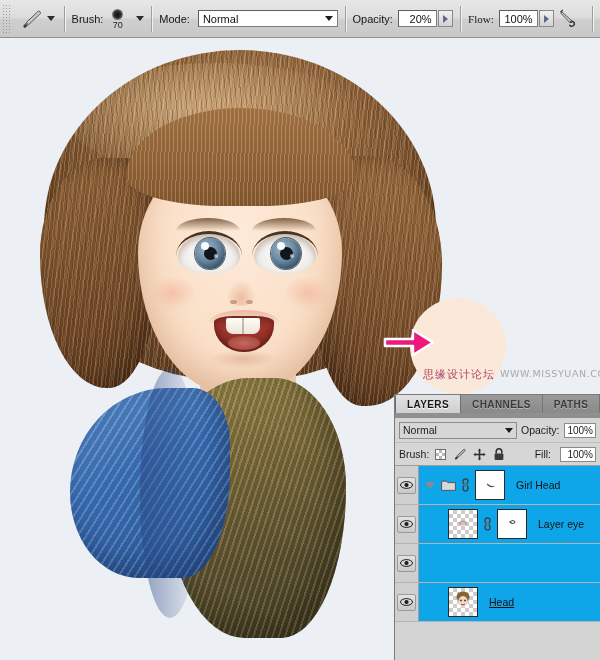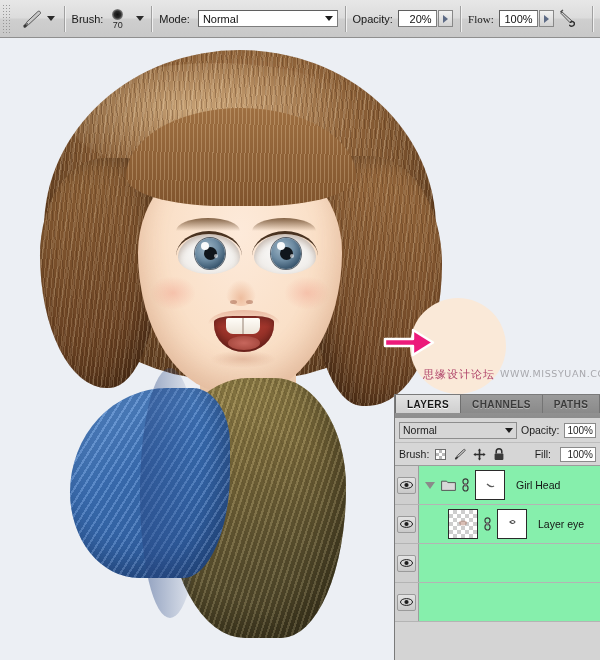--- a/index.html
+++ b/index.html
@@ -215,21 +215,21 @@
   .lock-row{height:22px;display:flex;align-items:center;padding:0 4px;gap:6px;
     background:#d6d6d6;border-bottom:1px solid #9c9c9c;}
   .lock-icons{display:flex;align-items:center;gap:7px;}
   .chk-sq{width:11px;height:11px;border:1px solid #6d6d6d;box-sizing:border-box;
     background-image:
       linear-gradient(45deg,#b9b9b9 25%,transparent 25%,transparent 75%,#b9b9b9 75%),
       linear-gradient(45deg,#b9b9b9 25%,#fff 25%,#fff 75%,#b9b9b9 75%);
     background-size:6px 6px;background-position:0 0,3px 3px;}
   .spacer{flex:1;}
 
-  .layer-list{background:#86efac;}
+  .layer-list{background:#0ea5e9;}
   .layer-row{height:39px;display:flex;align-items:center;border-bottom:1px solid #b4b4b4;position:relative;box-sizing:border-box;}
   .layer-row.selected{background:#2d93f2;border-bottom-color:#2d93f2;}
   .eye-cell{width:24px;height:100%;display:flex;align-items:center;justify-content:center;
     background:#cfcfcf;border-right:1px solid #9e9e9e;box-sizing:border-box;}
   .layer-row.selected .eye-cell{background:#cfcfcf;}
   .eye-box{width:17px;height:15px;border:1px solid #9a9a9a;border-radius:2px;
     background:linear-gradient(180deg,#e3e3e3,#c9c9c9);display:flex;align-items:center;justify-content:center;}
   .row-body{flex:1;height:100%;display:flex;align-items:center;gap:5px;padding-left:6px;box-sizing:border-box;position:relative;}
   .disclose{width:0;height:0;border-left:5px solid transparent;border-right:5px solid transparent;border-top:7px solid #8a8a8a;margin-right:1px;}
   .indent{width:18px;flex:0 0 18px;}
@@ -500,18 +500,31 @@
 
       <div class="layer-row">
         <div class="eye-cell">
           <span class="eye-box">
             <svg width="13" height="8" viewBox="0 0 13 8">
                 <ellipse cx="6.5" cy="4" rx="6" ry="3.4" fill="none" stroke="#1c1c1c" stroke-width="1"></ellipse>
                 <circle cx="6.5" cy="4" r="2.1" fill="#1c1c1c"></circle>
               </svg>
           </span>
         </div>
+        <div class="row-body">
+          <span class="indent"></span>
+          <div class="thumb checker">
+            <svg width="28" height="28" viewBox="0 0 28 28">
+              <ellipse cx="14" cy="9" rx="6.5" ry="5.5" fill="#8d6138"></ellipse>
+              <ellipse cx="14" cy="13.5" rx="4.6" ry="5.4" fill="#f6ddc4"></ellipse>
+              <circle cx="12" cy="12.5" r="1.1" fill="#3d5a72"></circle>
+              <circle cx="16" cy="12.5" r="1.1" fill="#3d5a72"></circle>
+              <path d="M12 16 q2 2 4 0" fill="none" stroke="#a2362c" stroke-width="1"></path>
+            </svg>
+          </div>
+          <span class="layer-name u">Head</span>
+        </div>
       </div>
 
     </div>
   </div>
 
 </div>
 
 </body></html>

